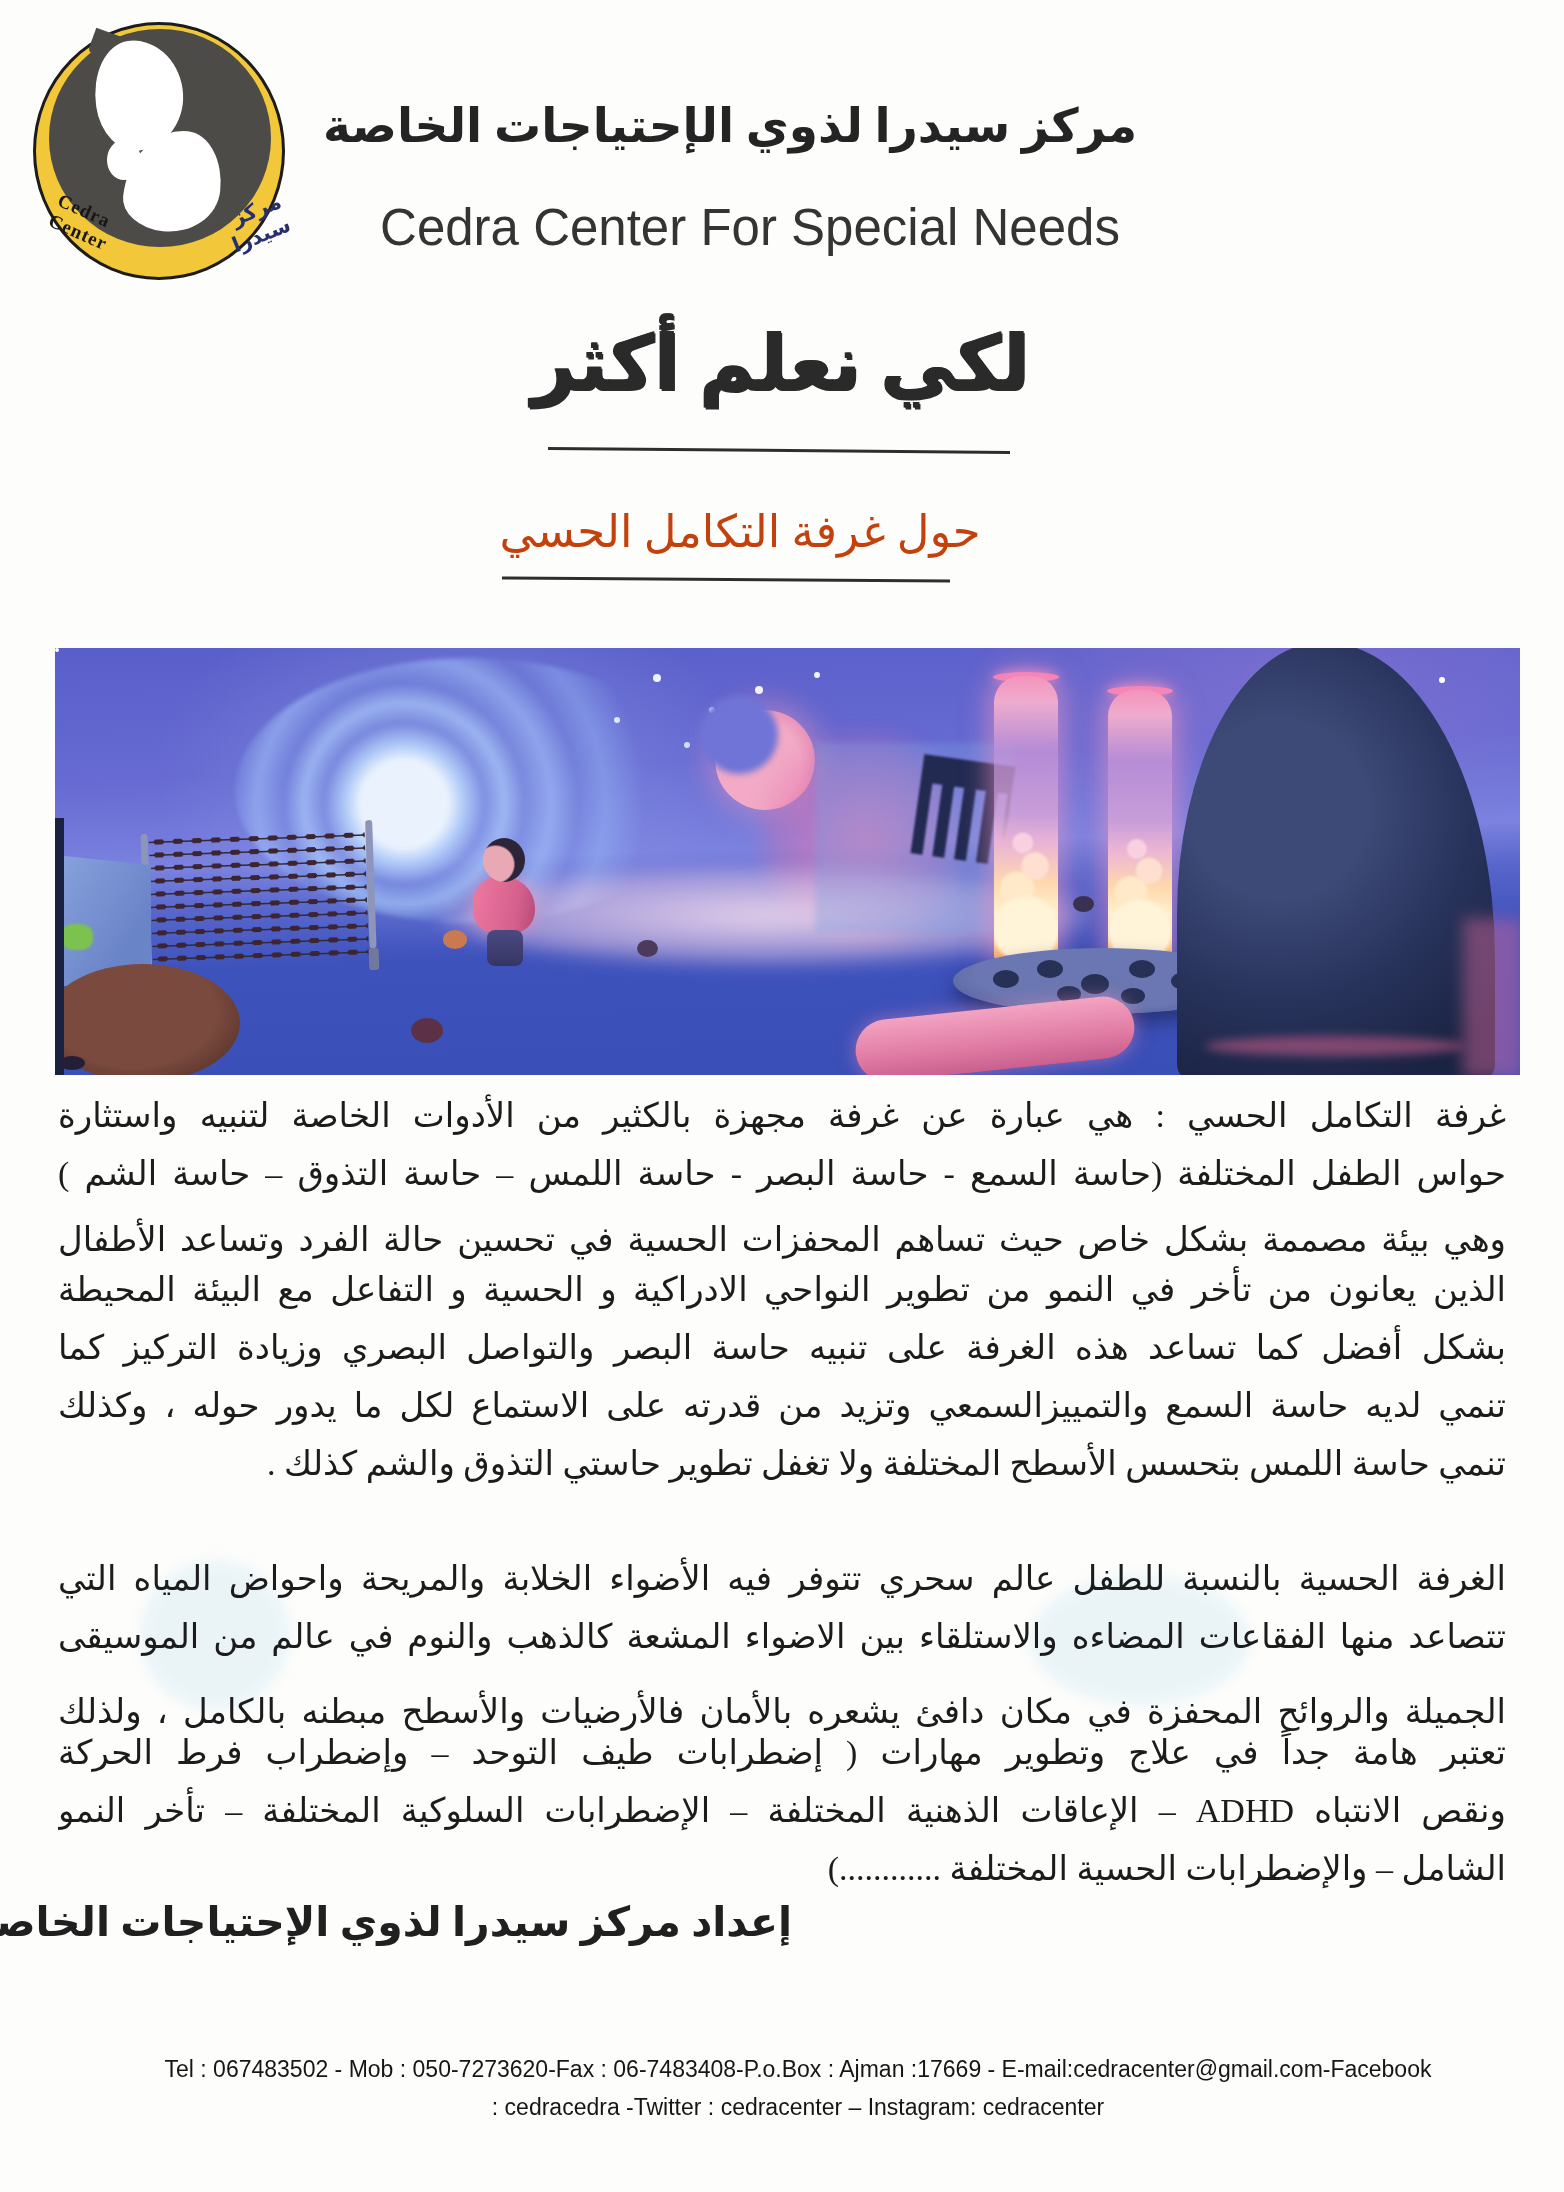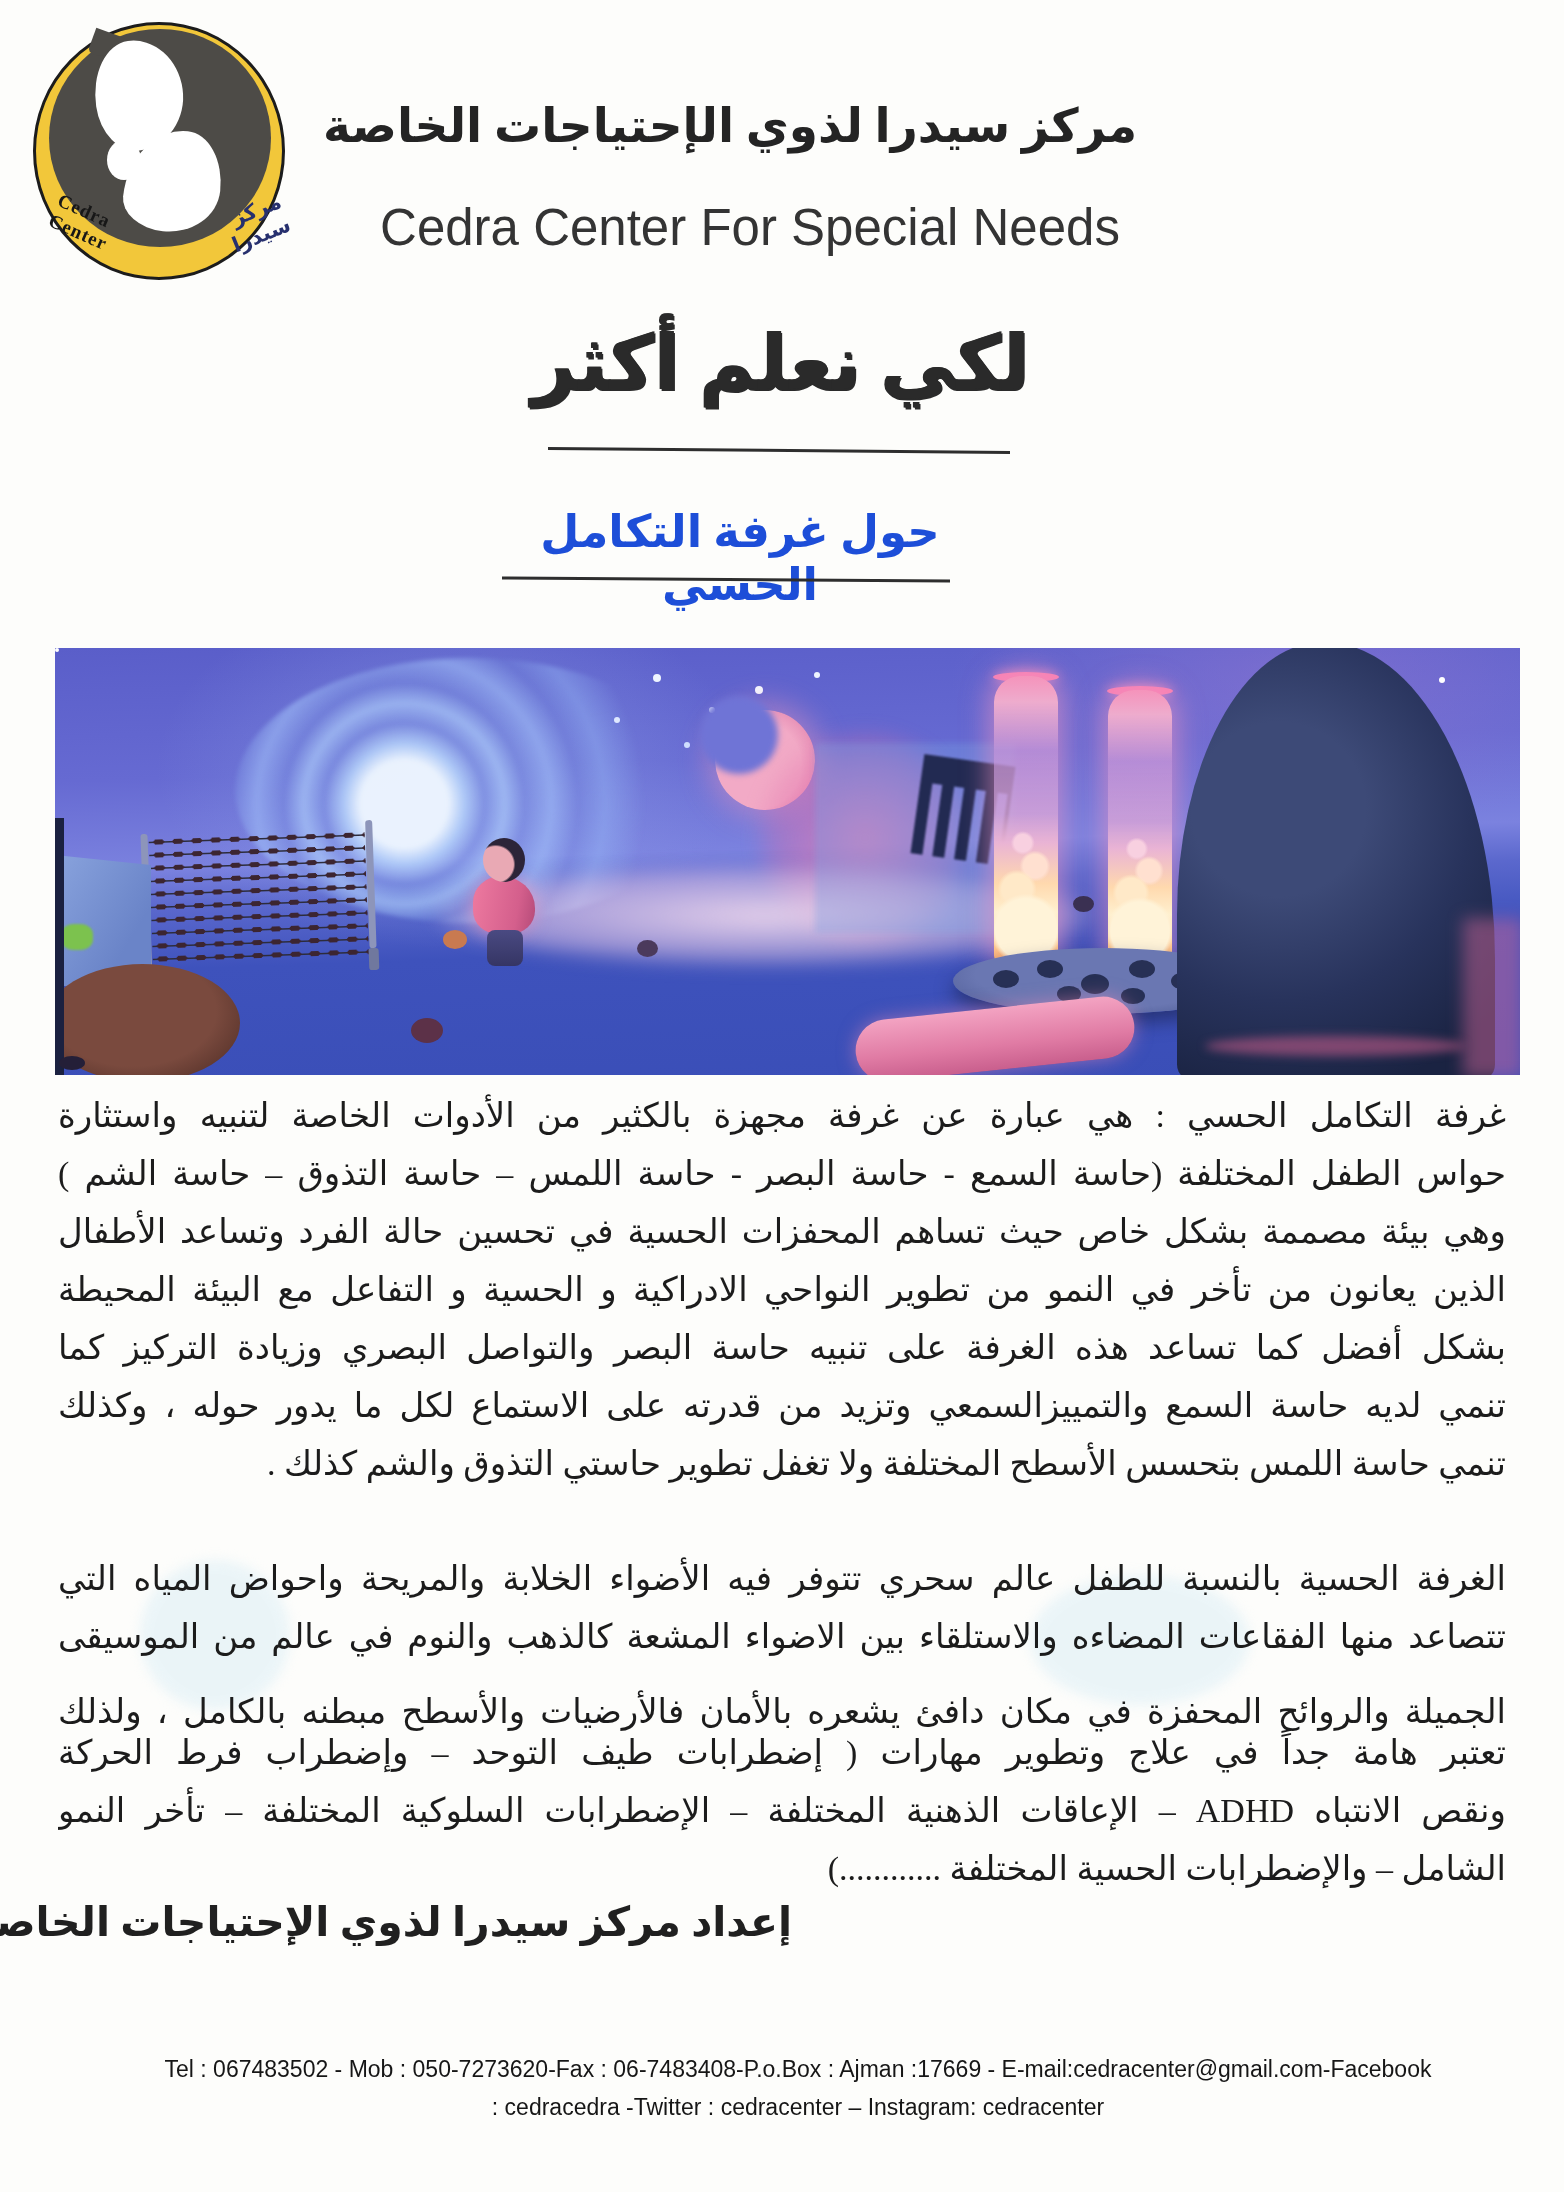--- a/index.html
+++ b/index.html
@@ -29,21 +29,21 @@
   
   .org-ar{left:300px;top:98px;width:860px;text-align:center;direction:rtl;
     font-size:47px;font-weight:900;color:#242424;letter-spacing:1px;}
   .org-en{left:300px;top:198px;width:900px;text-align:center;
     font-family:"Liberation Sans","DejaVu Sans",sans-serif;font-size:51px;color:#343434;}
   .doc-title{left:520px;top:318px;width:520px;text-align:center;direction:rtl;
     font-size:76px;font-weight:900;color:#2a2a2a;
     text-shadow:2px 2px 0 #2a2a2a,1px 0 0 #2a2a2a;}
   .title-underline{left:548px;top:449px;width:462px;height:3px;background:#2e2e2e;transform:rotate(.5deg);}
   .doc-subtitle{left:490px;top:505px;width:500px;text-align:center;direction:rtl;
-    font-size:45px;font-weight:700;color:#1d4ed8;}
+    font-size:45px;font-weight:400;color:#c2410c;}
   .subtitle-underline{left:502px;top:578px;width:448px;height:3px;background:#2e2e2e;transform:rotate(.4deg);}
 
   
   .photo{left:55px;top:648px;width:1465px;height:427px;overflow:hidden;
     background:
       radial-gradient(ellipse 420px 260px at 27% 28%, rgba(150,170,235,.45), transparent 70%),
       radial-gradient(ellipse 500px 220px at 85% 8%, rgba(150,120,210,.5), transparent 70%),
       linear-gradient(178deg,#5a5ec9 0%,#666ad2 28%,#7b82df 47%,#5b68cd 55%,#3e52bc 68%,#3a4eb7 100%);}
   .proj{left:180px;top:10px;width:470px;height:265px;border-radius:50%;filter:blur(2px);
     background:
@@ -211,21 +211,21 @@
     <div class="abs ball" style="left:1018px;top:248px;width:21px;height:16px;background:#3a3052;"></div>
     <div class="abs ball" style="left:4px;top:408px;width:26px;height:14px;background:#241f38;"></div>
   </div>
 
   <div class="abs ghost" style="left:140px;top:1560px;width:150px;height:150px;"></div>
   <div class="abs ghost" style="left:1030px;top:1575px;width:220px;height:130px;"></div>
 
   <div class="abs para" style="top:1078px;height:410px;margin-top:12px;">
     <div class="pline" style="top:0px;">غرفة التكامل الحسي : هي عبارة عن غرفة مجهزة بالكثير من الأدوات الخاصة لتنبيه واستثارة</div>
     <div class="pline" style="top:58px;">حواس الطفل المختلفة (حاسة السمع - حاسة البصر - حاسة اللمس – حاسة التذوق – حاسة الشم )</div>
-    <div class="pline" style="top:116px;">وهي بيئة مصممة بشكل خاص حيث تساهم المحفزات الحسية في تحسين حالة الفرد وتساعد الأطفال</div>
+    <div class="pline" style="top:124px;">وهي بيئة مصممة بشكل خاص حيث تساهم المحفزات الحسية في تحسين حالة الفرد وتساعد الأطفال</div>
     <div class="pline" style="top:174px;">الذين يعانون من تأخر في النمو من تطوير النواحي الادراكية و الحسية و التفاعل مع البيئة المحيطة</div>
     <div class="pline" style="top:232px;">بشكل أفضل كما تساعد هذه الغرفة على تنبيه حاسة البصر والتواصل البصري وزيادة التركيز كما</div>
     <div class="pline" style="top:290px;">تنمي لديه حاسة السمع والتمييزالسمعي وتزيد من قدرته على الاستماع لكل ما يدور حوله ، وكذلك</div>
     <div class="pline last" style="top:348px;">تنمي حاسة اللمس بتحسس الأسطح المختلفة ولا تغفل تطوير حاستي التذوق والشم كذلك .</div>
   </div>
 
   <div class="abs para" style="top:1553px;height:355px;">
     <div class="pline" style="top:0px;">الغرفة الحسية بالنسبة للطفل عالم سحري تتوفر فيه الأضواء الخلابة والمريحة واحواض المياه التي</div>
     <div class="pline" style="top:58px;">تتصاعد منها الفقاعات المضاءه والاستلقاء بين الاضواء المشعة كالذهب والنوم في عالم من الموسيقى</div>
     <div class="pline" style="top:133px;">الجميلة والروائح المحفزة في مكان دافئ يشعره بالأمان فالأرضيات والأسطح مبطنه بالكامل ، ولذلك</div>

